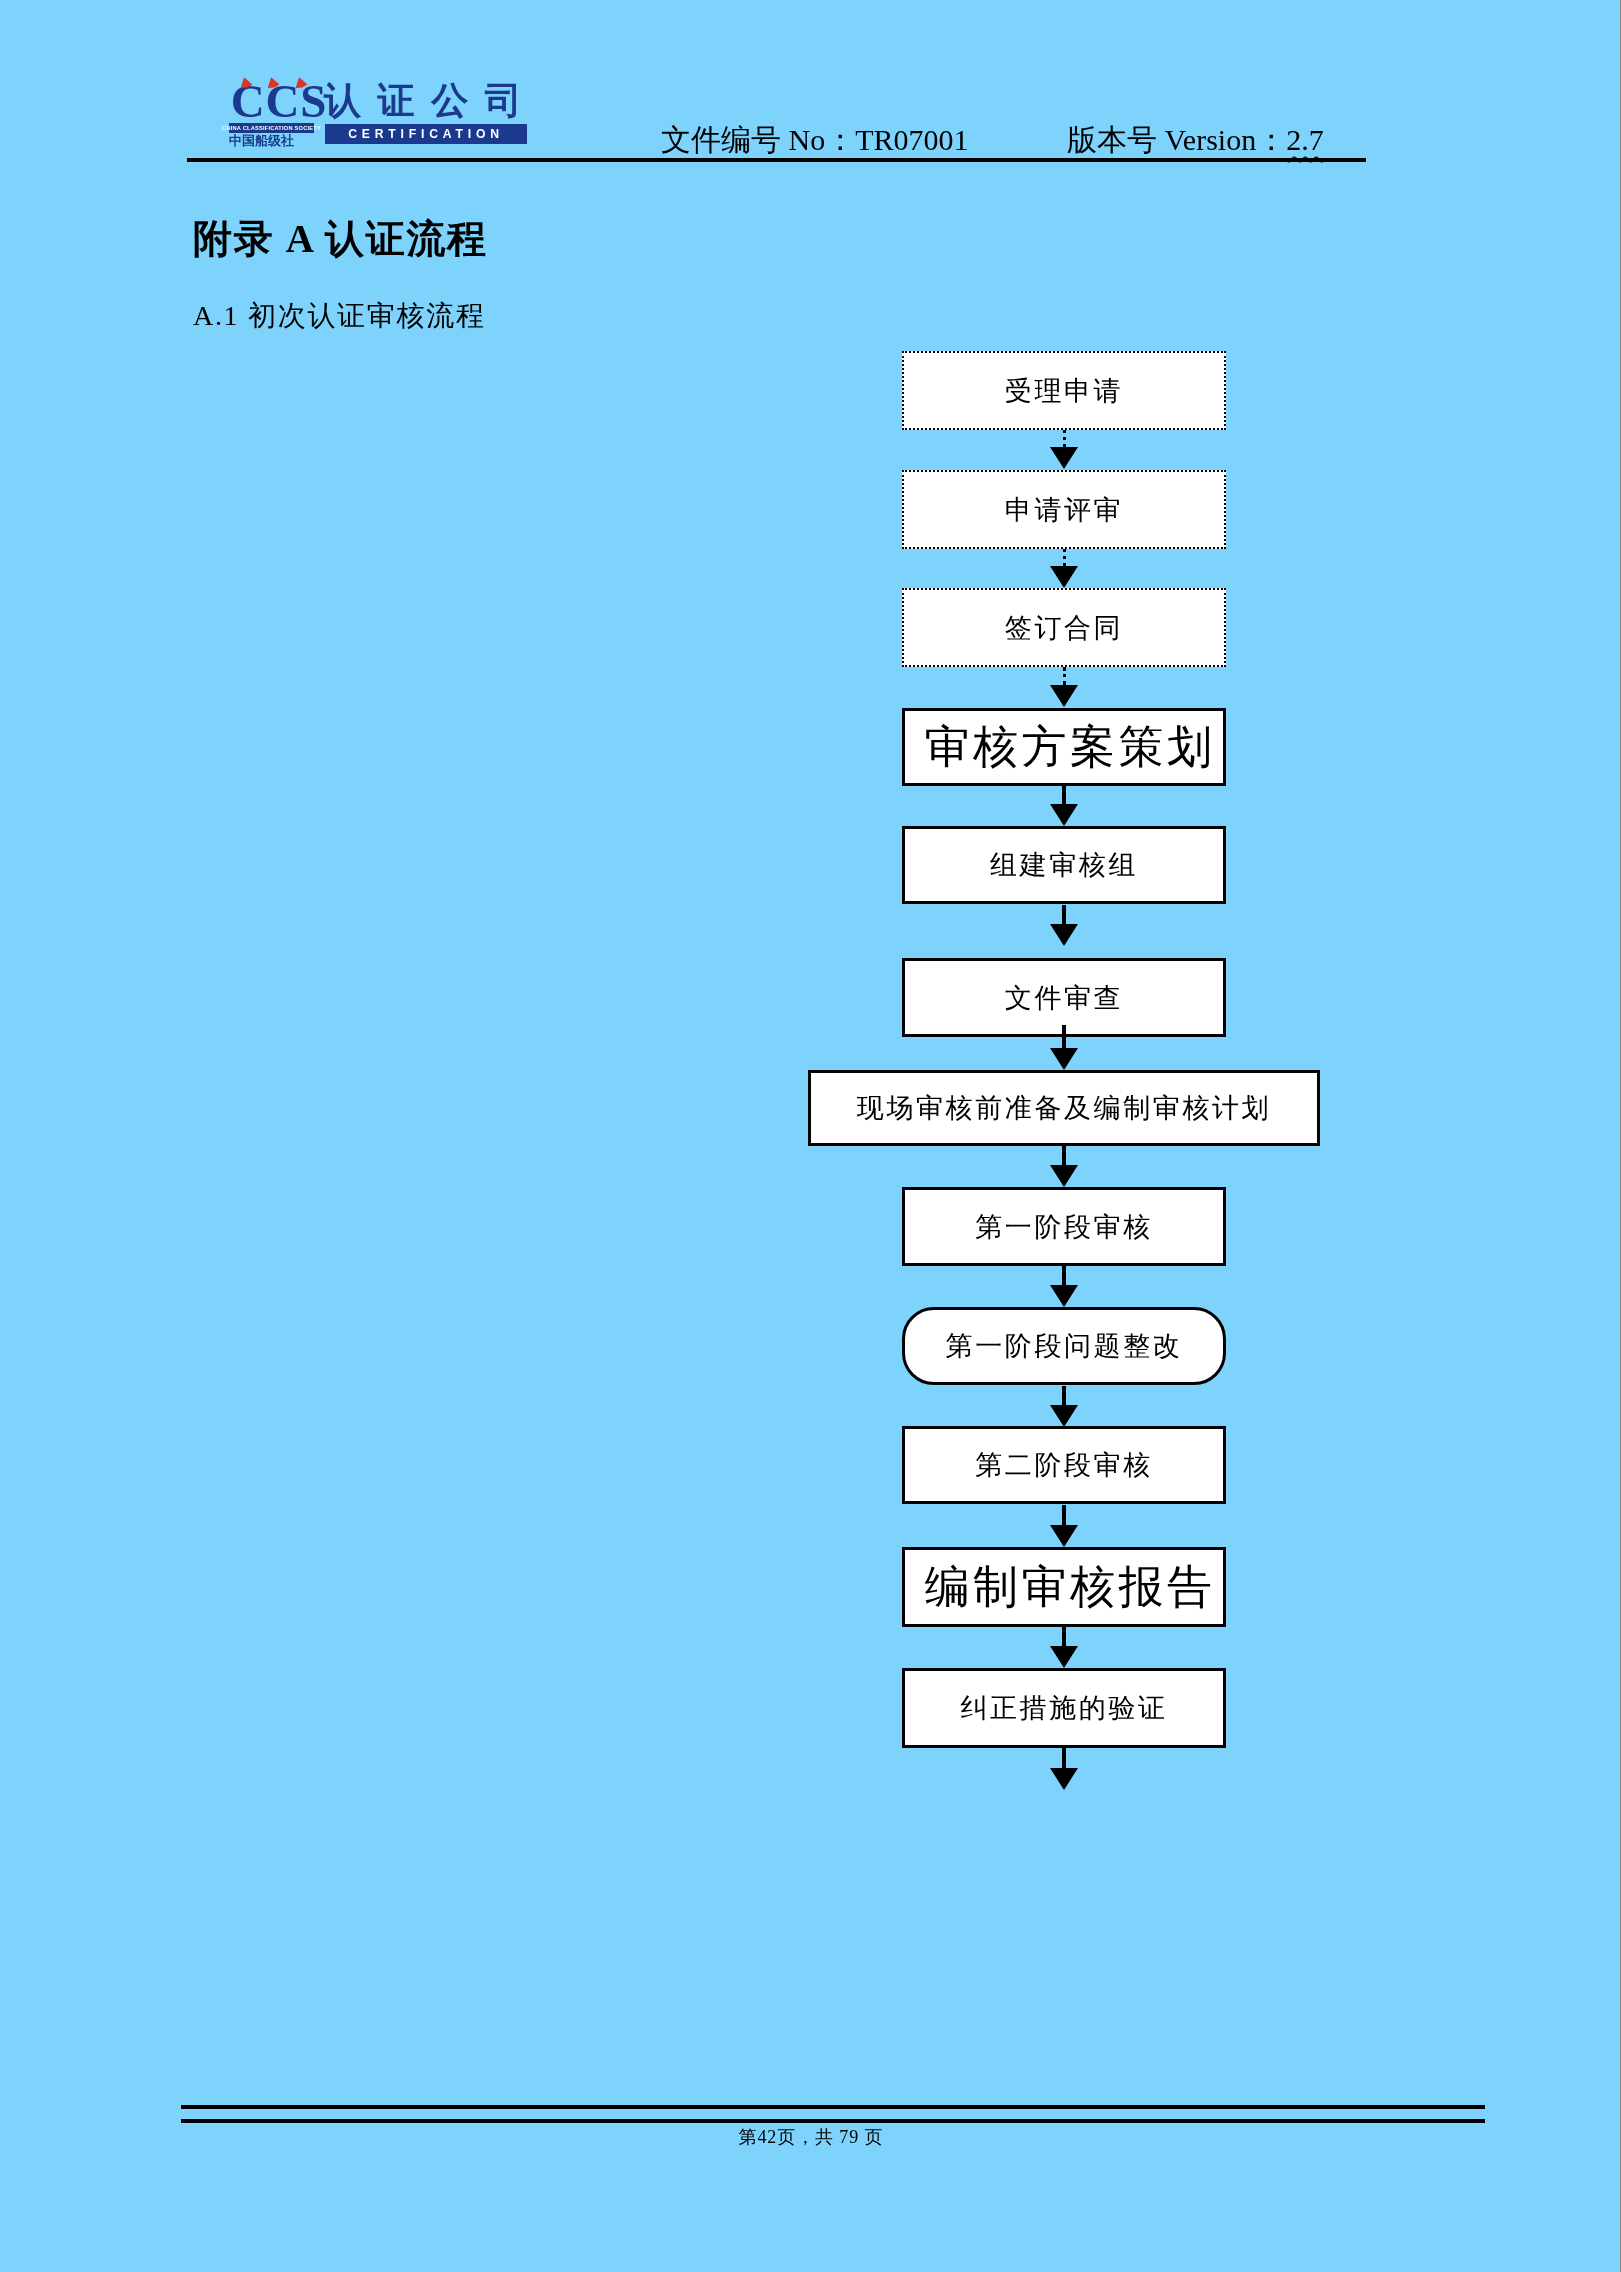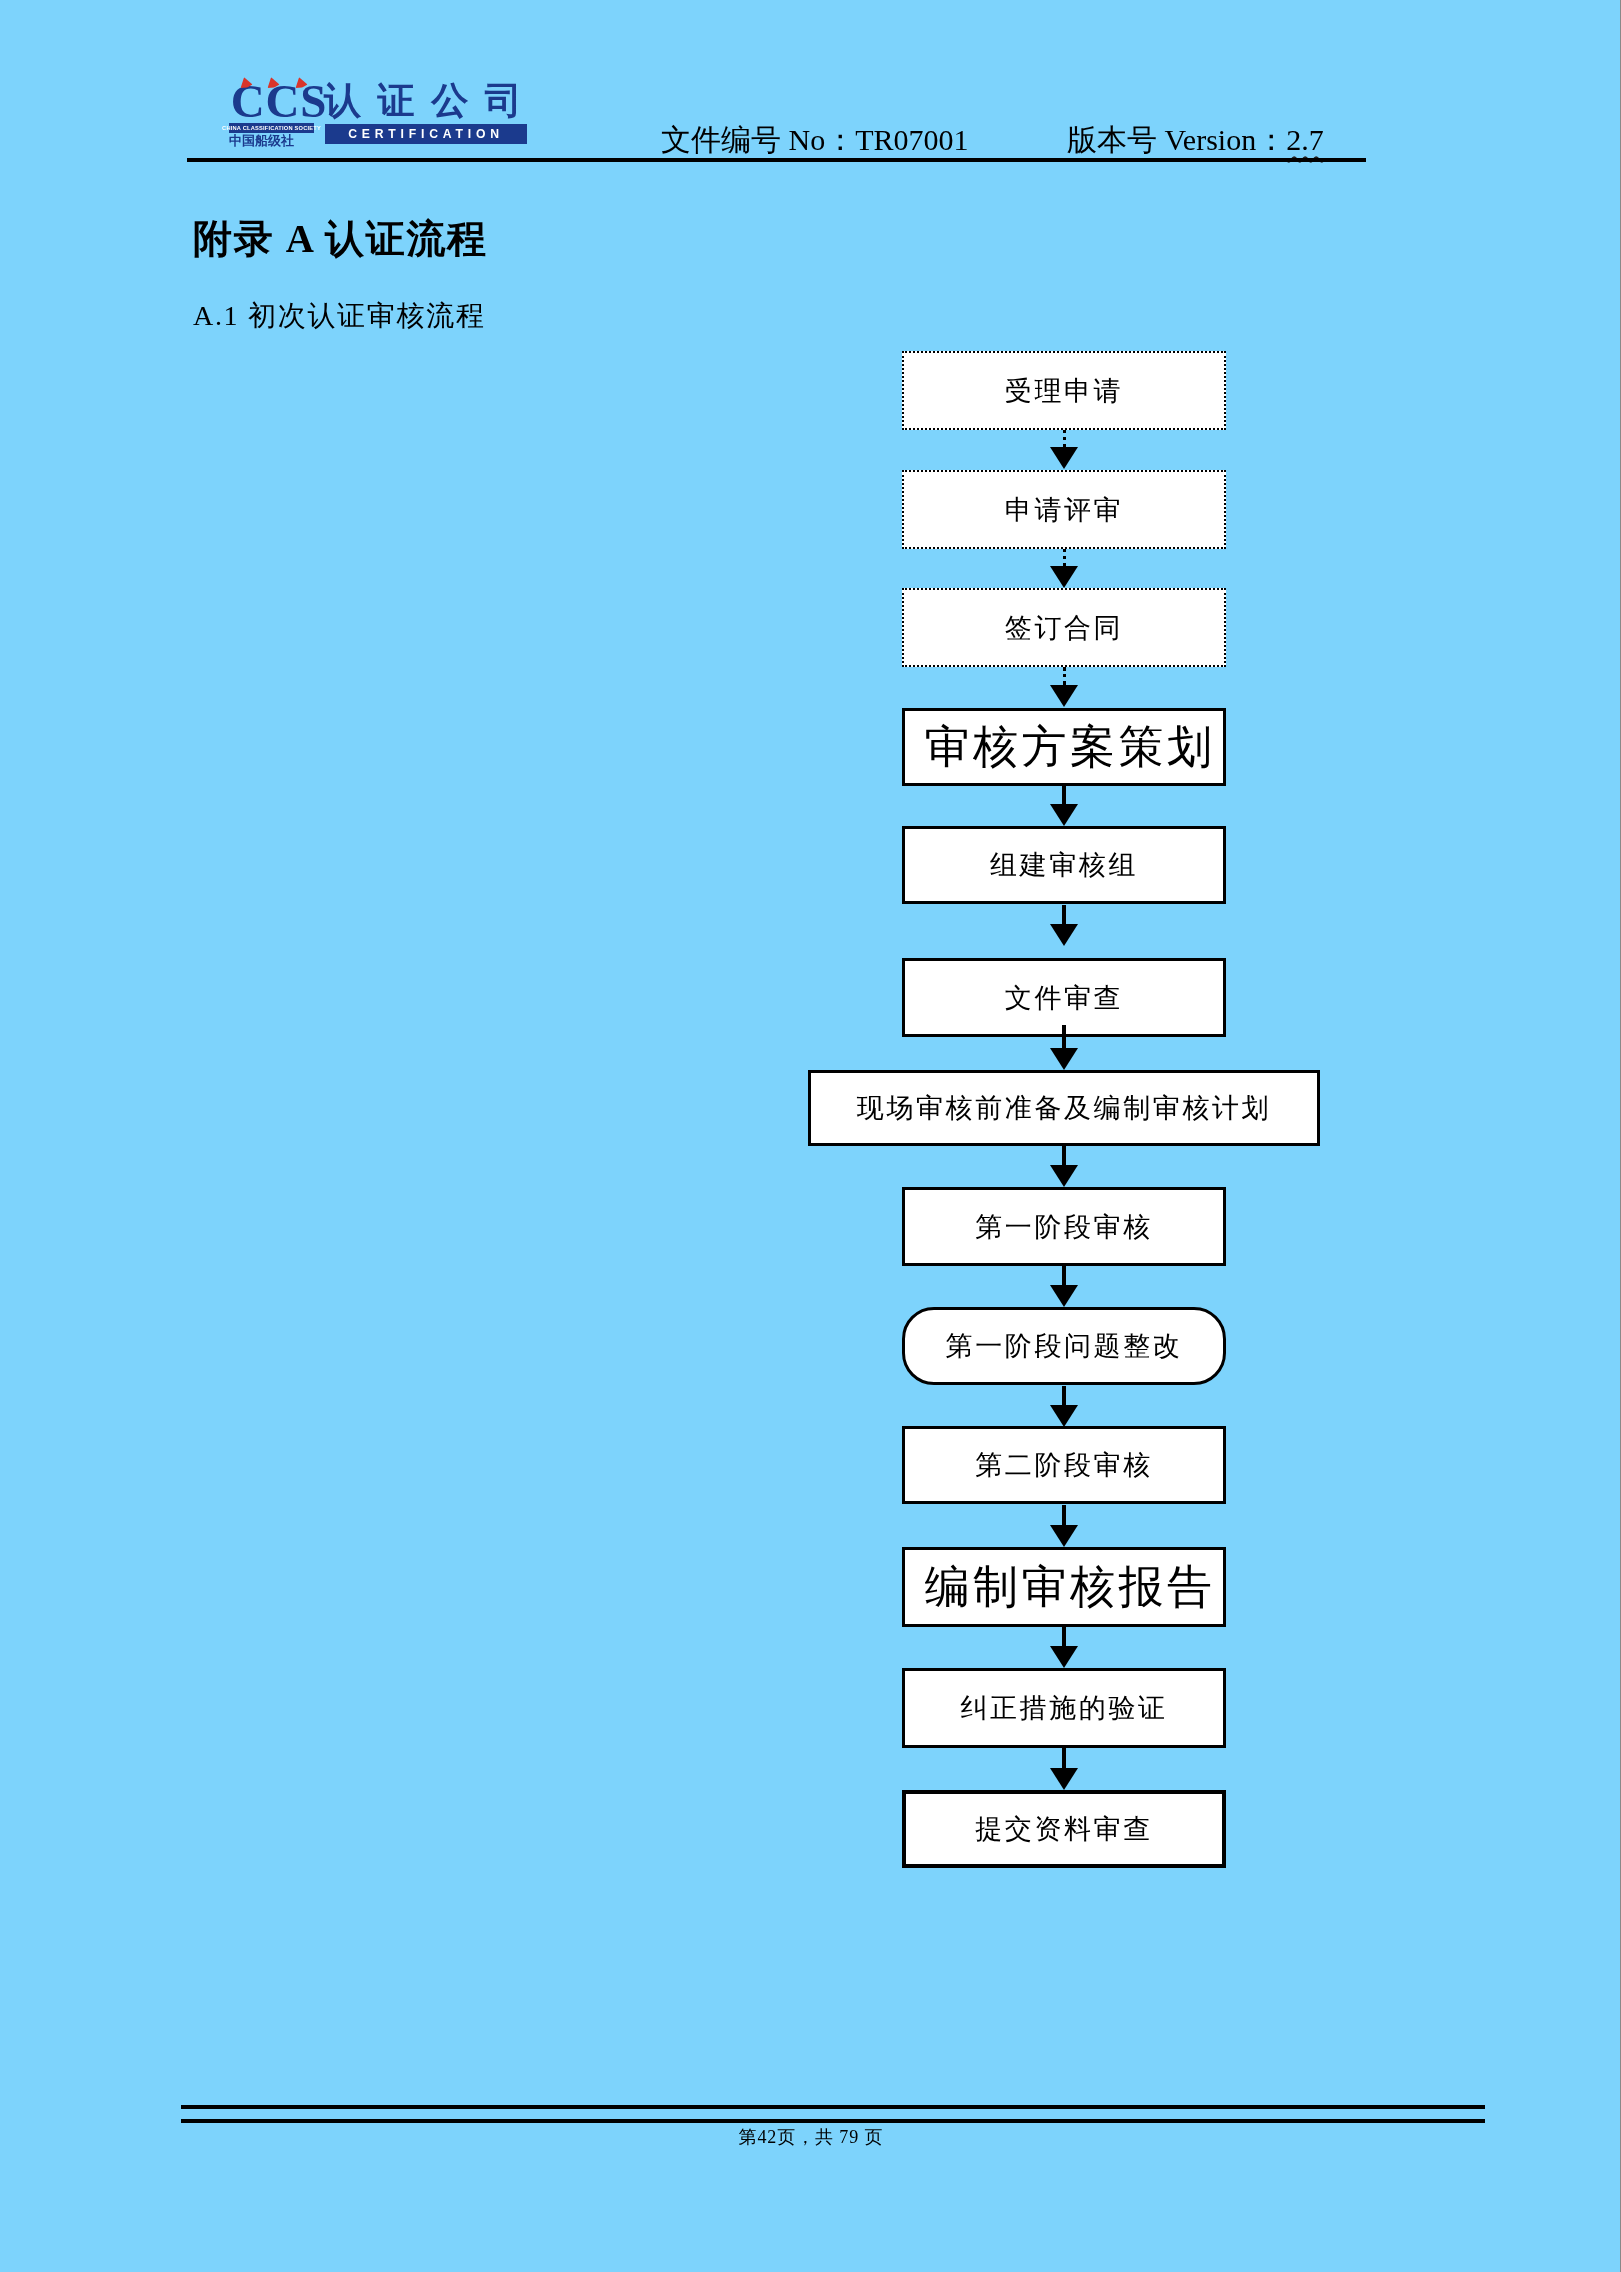--- a/index.html
+++ b/index.html
@@ -173,20 +173,19 @@
       <div class="stem"></div>
       <div class="head"></div>
     </div>
 
   <div class="fbox" style="top:1668px;height:80px;">纠正措施的验证</div>
   <div class="arrow" style="top:1748px;height:42px;">
       <div class="stem"></div>
       <div class="head"></div>
     </div>
 
-  <div class="fbox thick" style="top:1790px;height:78px;">提交资料审查</div>
 
   <div class="ft-rule r1"></div>
   <div class="ft-rule r2"></div>
   <div class="ft-text">第42页，共 79 页</div>
 
 </div>
 
 
 </body></html>

